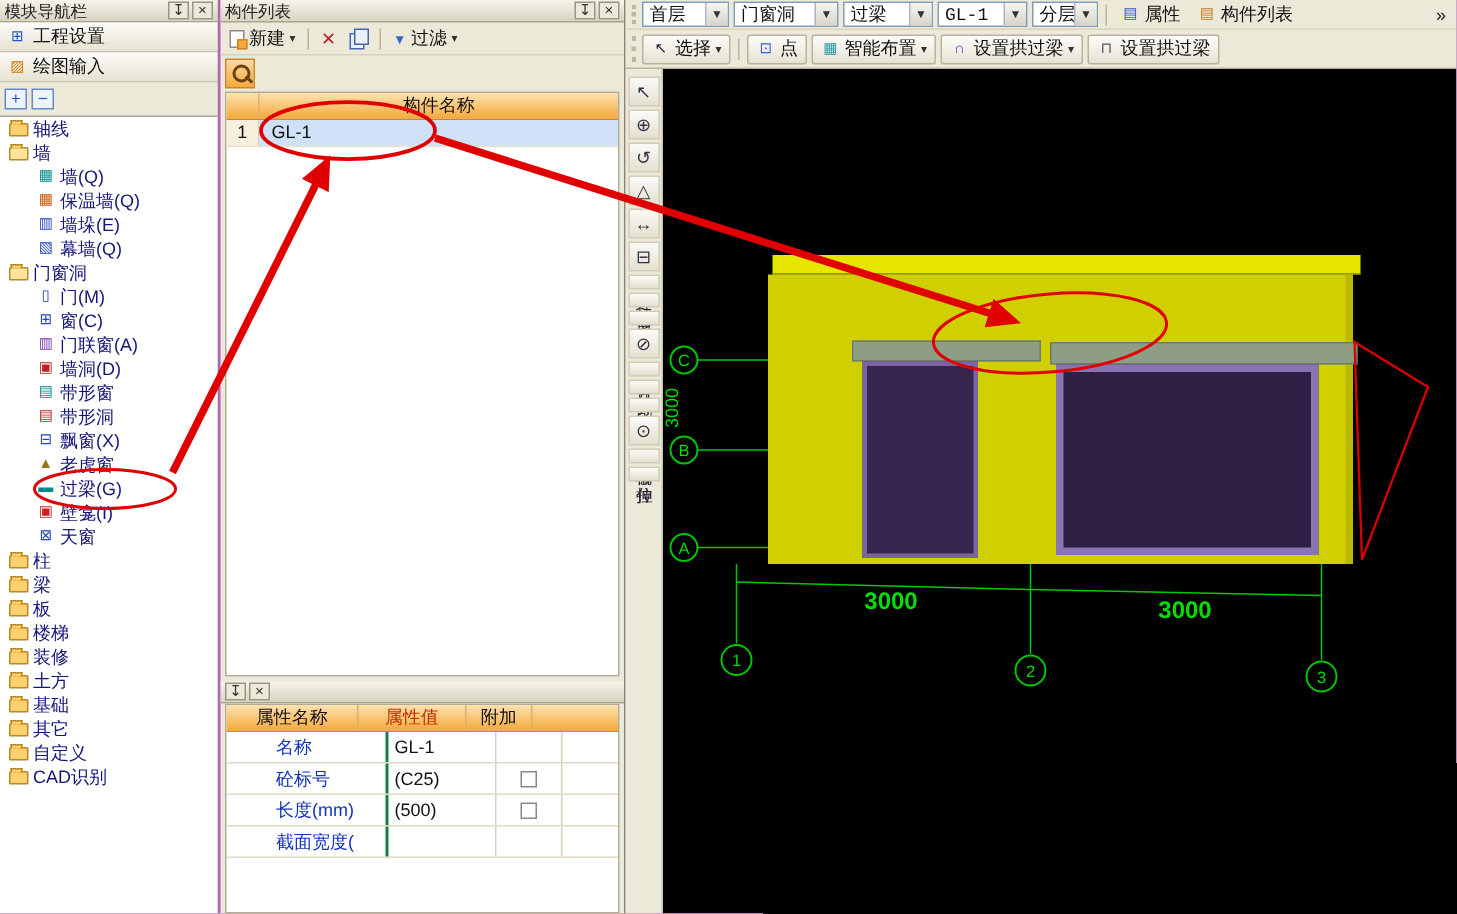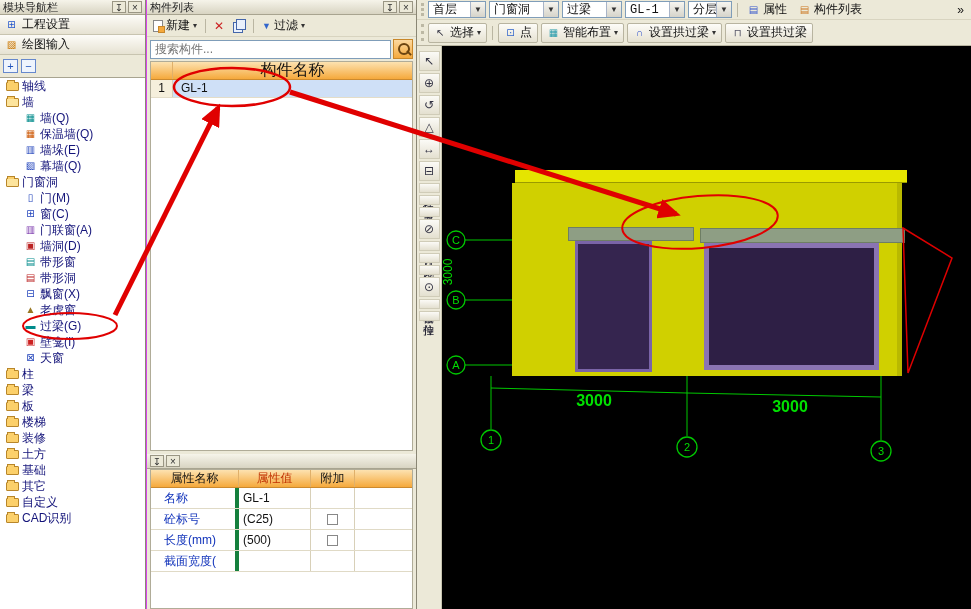--- a/index.html
+++ b/index.html
@@ -49,33 +49,33 @@
   .i-filter{color:#3366cc;font-size:9px;}
   .search-row{height:24px;display:flex;align-items:center;gap:2px;padding:2px 3px;}
   .search-input{flex:1;height:19px;border:1px solid #7f9db9;font-size:12px;padding:0 4px;background:#fff;
     font-family:inherit;color:#444;}
   .search-btn{width:20px;height:20px;background:linear-gradient(#fcd9a0,#f5a93c);border:1px solid #c8872a;position:relative;}
   .search-btn::before{content:"";position:absolute;left:4px;top:3px;width:8px;height:8px;border:2px solid #6b4410;border-radius:50%;}
   .search-btn::after{content:"";position:absolute;left:12px;top:12px;width:6px;height:2px;background:#6b4410;transform:rotate(45deg);}
   .comp-table{height:390px;margin:0 3px 3px 3px;border:1px solid #b0ac98;background:#fff;display:flex;flex-direction:column;}
   .ct-head{height:18px;display:flex;background:linear-gradient(#fde2b0,#f5a93c);border-bottom:1px solid #cc8a2e;align-items:center;}
   .ct-corner{width:22px;height:100%;border-right:1px solid #e0b06a;}
-  .ct-hcell{flex:1;text-align:center;font-size:16px;color:#111;}
+  .ct-hcell{flex:1;text-align:center;font-size:12px;color:#111;}
   .ct-row{height:18px;display:flex;align-items:center;border-bottom:1px solid #e4ddc8;}
   .ct-idx{width:22px;height:100%;background:#f5efdc;border-right:1px solid #d8d0b8;text-align:center;line-height:17px;}
   .ct-val{flex:1;height:100%;background:#cfe0f7;padding-left:8px;line-height:17px;}
 
   .prop-table{flex:1;margin:0 3px;border:1px solid #b0ac98;background:#fff;overflow:hidden;}
   .pt-head{height:18px;display:flex;background:linear-gradient(#fde2b0,#f5a93c);border-bottom:1px solid #cc8a2e;align-items:center;}
   .pt-head .h1{width:88px;text-align:center;border-right:1px solid #e0b06a;}
   .pt-head .h2{width:72px;text-align:center;border-right:1px solid #e0b06a;color:#c03000;}
   .pt-head .h3{width:44px;text-align:center;border-right:1px solid #e0b06a;}
   .pt-head .hf{flex:1;}
   .prop-row{height:21px;display:flex;align-items:center;border-bottom:1px solid #e0dac6;}
-  .pn{width:88px;padding-left:13px;color:#1133bb;border-right:4px solid #15803d;height:100%;line-height:20px;}
+  .pn{width:88px;padding-left:13px;color:#1133bb;border-right:2px solid #15803d;height:100%;line-height:20px;margin-left:20px;}
   .pv{width:72px;padding-left:4px;border-right:1px solid #d8d0b8;height:100%;line-height:20px;}
   .pa{width:44px;display:flex;justify-content:center;align-items:center;border-right:1px solid #d8d0b8;height:100%;}
   .cb{width:11px;height:11px;border:1px solid #888;background:#fff;}
 
   
   .right-area{position:absolute;left:417px;top:0;width:554px;height:609px;display:flex;flex-direction:column;}
   .tb1{height:20px;display:flex;align-items:center;gap:3px;padding:1px 3px;background:#ece9d8;border-bottom:1px solid #d8d4c0;}
   .tb2{height:26px;display:flex;align-items:center;gap:3px;padding:2px 3px;background:#ece9d8;border-bottom:1px solid #b8b4a0;}
   .grip{align-self:stretch;margin:2px 1px;border-left:3px dotted #bcb8a4;width:3px;}
   .combo{height:17px;background:#fff;border:1px solid #7f9db9;display:flex;align-items:center;padding-left:4px;}
@@ -264,21 +264,20 @@
         <span class="i-copy"></span>
       </div>
       <div class="vsep"></div>
       <div class="tbtn-flat">
         <span class="i-filter">▼</span>
         <span>过滤</span>
         <span class="arr">▾</span>
       </div>
     </div>
     <div class="search-row">
-      <input class="search-input" value="" placeholder="搜索构件..." style="">
       <div class="search-btn">
         <span></span>
       </div>
     </div>
     <div class="comp-table">
       <div class="ct-head">
         <div class="ct-corner"></div>
         <div class="ct-hcell">构件名称</div>
       </div>
       <div class="ct-row">

